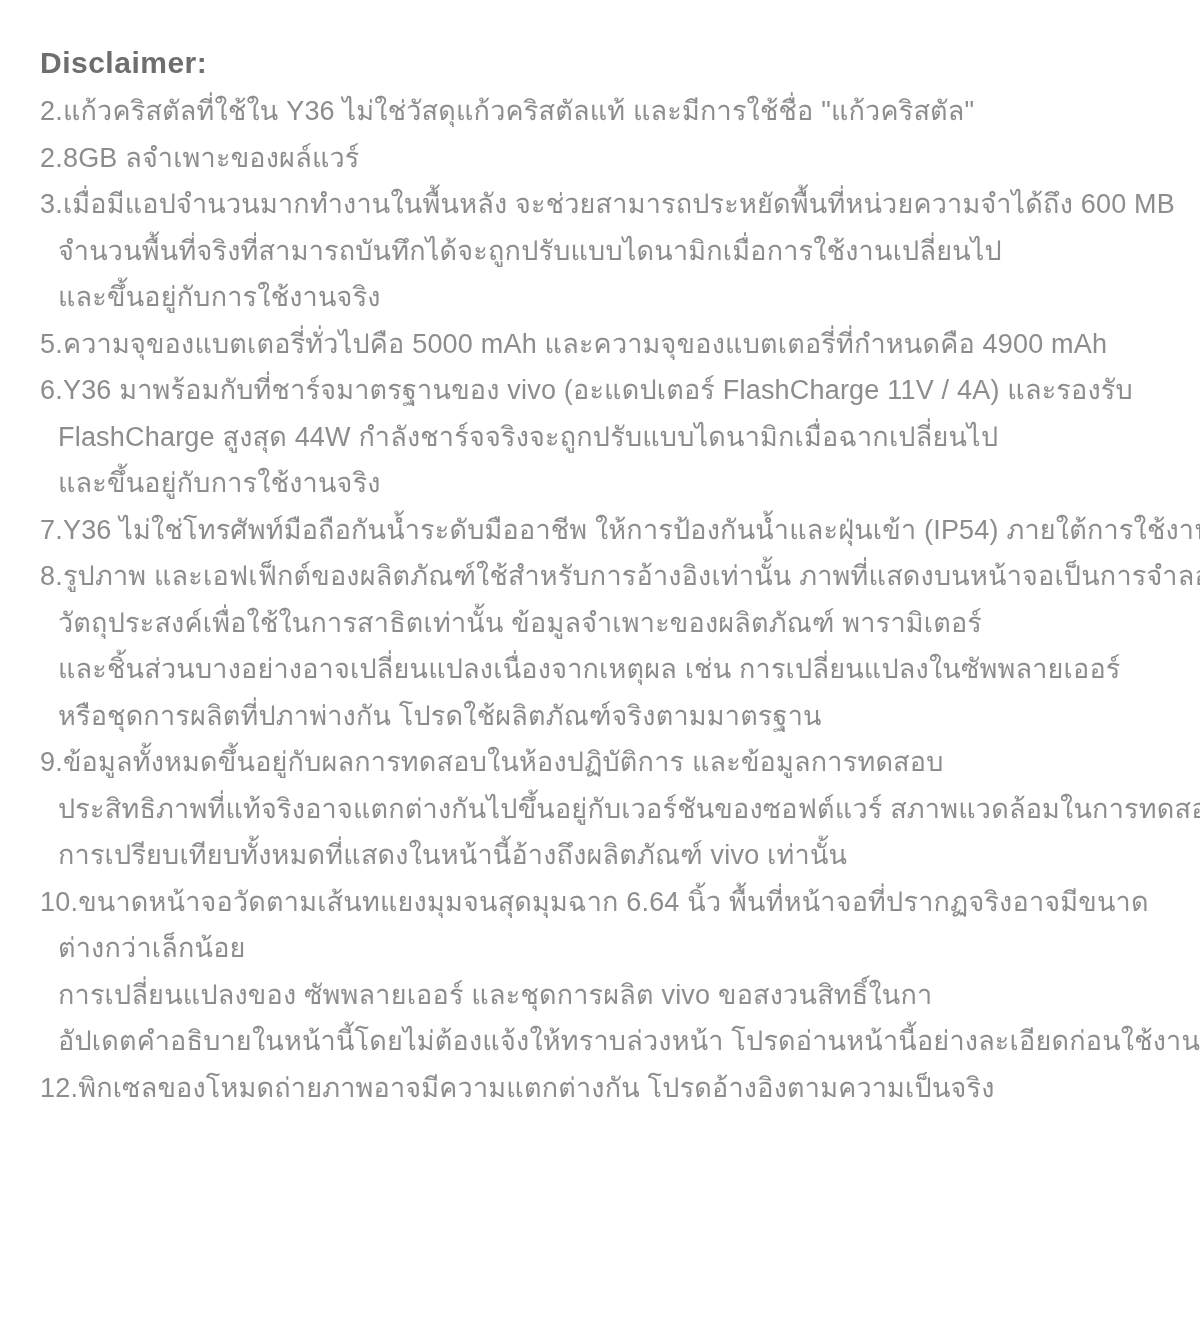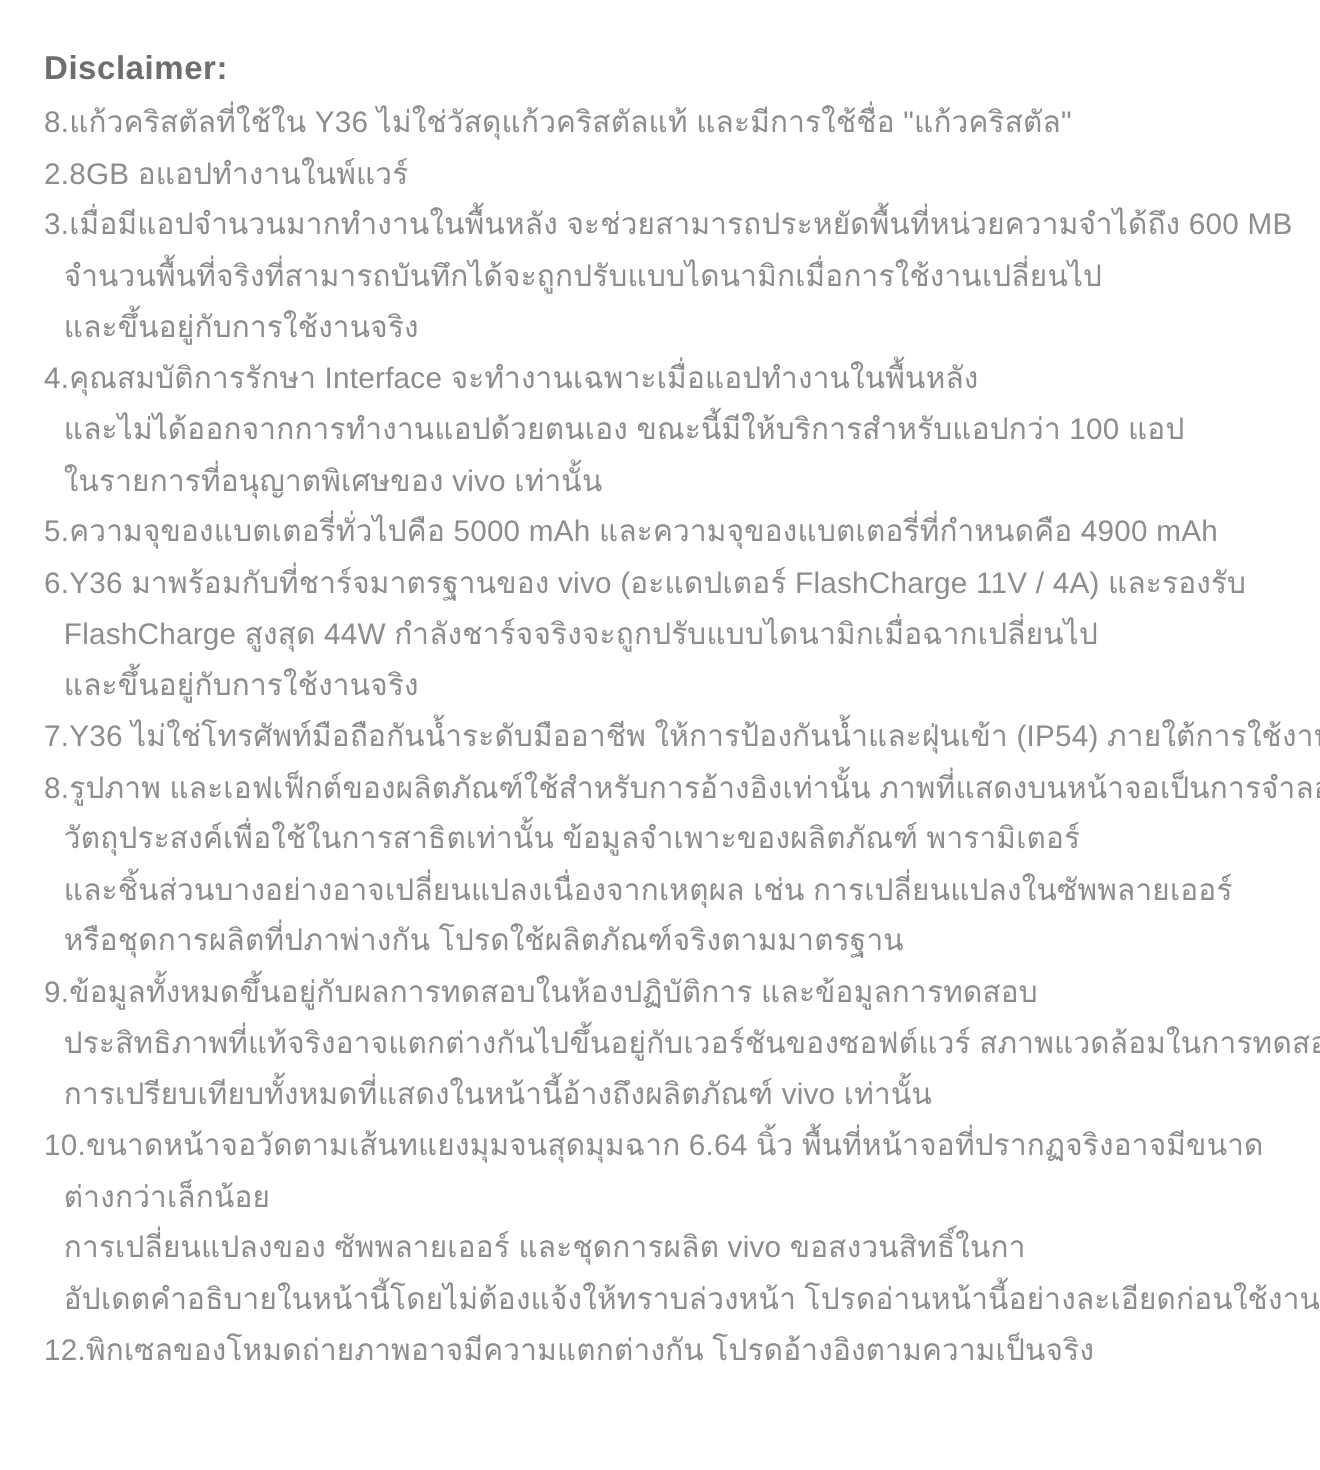--- a/index.html
+++ b/index.html
@@ -39,38 +39,33 @@
 </style>
 </head>
 <body>
 
 <div class="page">
   <div class="disclaimer-heading">Disclaimer:</div>
 
   <div class="disclaimer-list">
 
     <div class="item">
-      <div class="line">8.แก้วคริสตัลที่ใช้ใน Y36 ไม่ใช่วัสดุแก้วคริสตัลแท้ และมีการใช้ชื่อ "แก้วคริสตัล"</div>
+      <div class="line">2.แก้วคริสตัลที่ใช้ใน Y36 ไม่ใช่วัสดุแก้วคริสตัลแท้ และมีการใช้ชื่อ "แก้วคริสตัล"</div>
     </div>
 
     <div class="item">
-      <div class="line">2.8GB อแอปทำงานในพ์แวร์</div>
+      <div class="line">2.8GB ลจำเพาะของผล์แวร์</div>
     </div>
 
     <div class="item">
       <div class="line">3.เมื่อมีแอปจำนวนมากทำงานในพื้นหลัง จะช่วยสามารถประหยัดพื้นที่หน่วยความจำได้ถึง 600 MB</div>
       <div class="line cont">จำนวนพื้นที่จริงที่สามารถบันทึกได้จะถูกปรับแบบไดนามิกเมื่อการใช้งานเปลี่ยนไป</div>
       <div class="line cont">และขึ้นอยู่กับการใช้งานจริง</div>
     </div>
 
-    <div class="item">
-      <div class="line">4.คุณสมบัติการรักษา Interface จะทำงานเฉพาะเมื่อแอปทำงานในพื้นหลัง</div>
-      <div class="line cont">และไม่ได้ออกจากการทำงานแอปด้วยตนเอง ขณะนี้มีให้บริการสำหรับแอปกว่า 100 แอป</div>
-      <div class="line cont">ในรายการที่อนุญาตพิเศษของ vivo เท่านั้น</div>
-    </div>
 
     <div class="item">
       <div class="line">5.ความจุของแบตเตอรี่ทั่วไปคือ 5000 mAh และความจุของแบตเตอรี่ที่กำหนดคือ 4900 mAh</div>
     </div>
 
     <div class="item">
       <div class="line">6.Y36 มาพร้อมกับที่ชาร์จมาตรฐานของ vivo (อะแดปเตอร์ FlashCharge 11V / 4A) และรองรับ</div>
       <div class="line cont">FlashCharge สูงสุด 44W กำลังชาร์จจริงจะถูกปรับแบบไดนามิกเมื่อฉากเปลี่ยนไป</div>
       <div class="line cont">และขึ้นอยู่กับการใช้งานจริง</div>
     </div>

